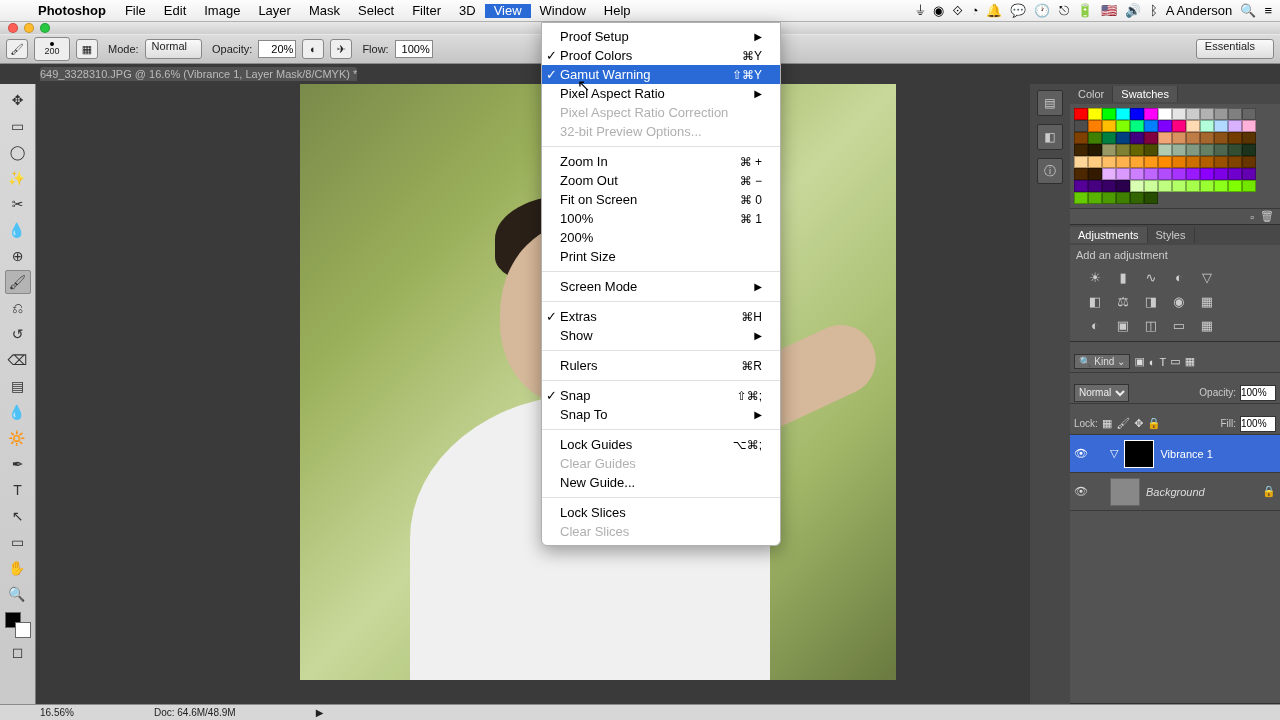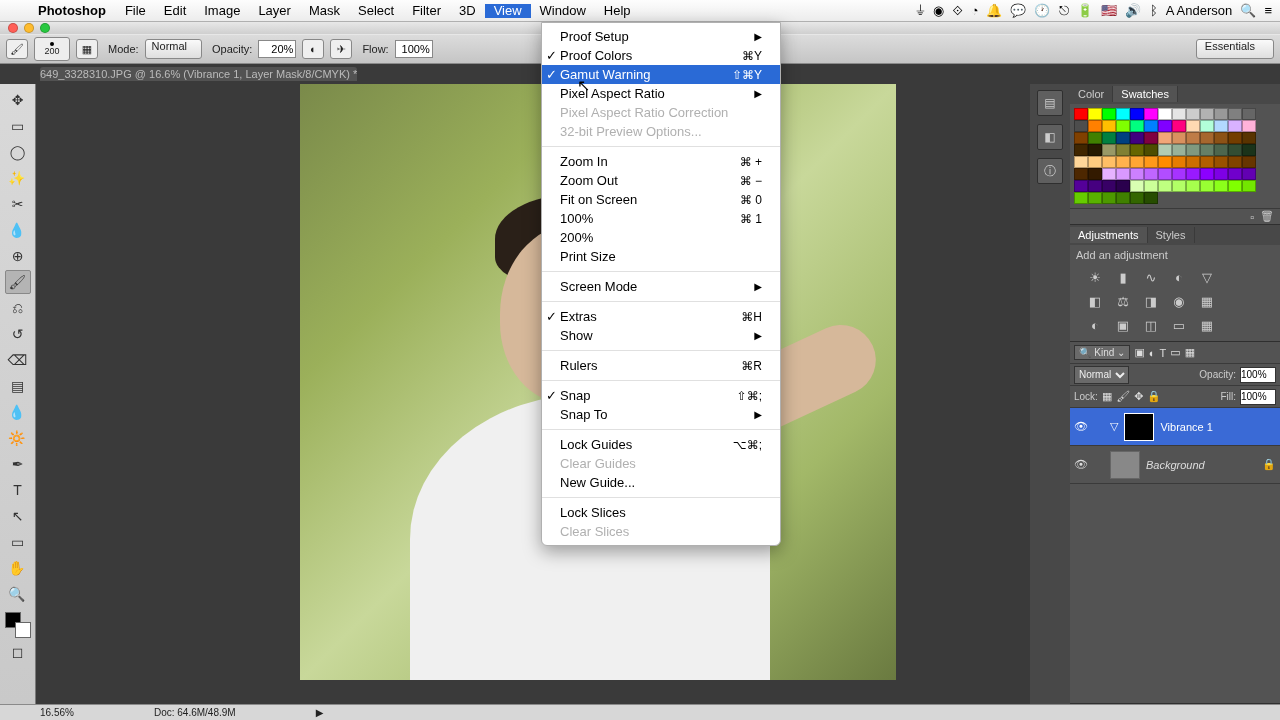--- a/index.html
+++ b/index.html
@@ -63,21 +63,21 @@
 .color-grid { display:flex; flex-wrap:wrap; width: 200px; padding:4px; }
 .color-grid .sw { width: 14px; height: 12px; border: 0.5px solid rgba(0,0,0,0.3); }
 .adj-row { display:flex; gap:10px; padding: 3px 10px; }
 .adj-row span { width:18px; height:18px; display:flex; align-items:center; justify-content:center; font-size:13px; color:#ccc;}
 .layers-body { background:#535353; }
 .layer-row { height: 38px; display:flex; align-items:center; border-bottom:1px solid #3a3a3a; padding: 0 4px; gap:6px;}
 .layer-row.selected { background:#3a6ad6; color:#fff;}
 .layer-row .eye { width:14px;}
 .layer-row .thumb { width:30px; height:28px; border:1px solid #666; background:#888;}
 .layer-row .mask { width:30px; height:28px; border:1px solid #fff; background:#000;}
-.layer-opts { height:22px; display:flex; align-items:center; gap:4px; padding:0 4px; border-bottom:1px solid #3a3a3a;}
+.layer-opts { height:22px; display:flex; align-items:center; gap:4px; padding:0 4px; border-bottom:1px solid #3a3a3a;margin-top:9px;}
 .layer-opts select { height:18px; font-size:10px; background:#6a6a6a; color:#eee; border:1px solid #333; }
 .layer-opts .lab { font-size:10px; color:#ccc; margin-left:auto;}
 .layer-opts input { width:36px; height:16px; font-size:10px; background:#fff; border:1px solid #333;}
 
 
 .status-bar { position:absolute; left:0; right:0; bottom:0; height:16px; background:#d7d7d7; border-top:1px solid #8a8a8a; display:flex; align-items:center; font-size:10px; color:#222; padding-left:40px; gap:80px;}
 
 
 .dropdown { position: absolute; top: 22px; left: 541px; width: 240px; background: #fff; border: 1px solid #b0b0b0; border-radius: 0 0 6px 6px; box-shadow: 0 6px 18px rgba(0,0,0,0.35); font-size: 13px; color: #000; padding: 4px 0; z-index: 1000; }
 .dropdown .mi { height: 19px; display: flex; align-items: center; padding: 0 18px; position: relative; }

